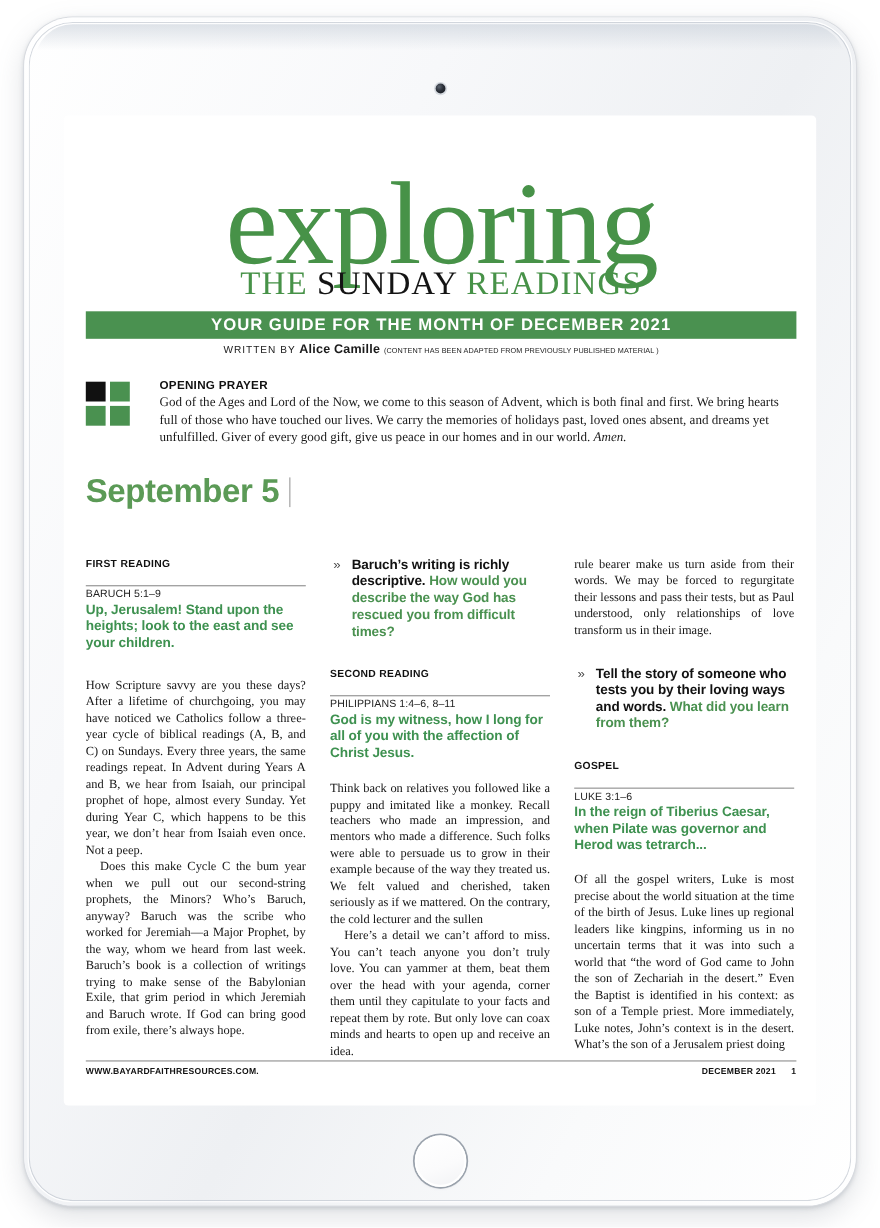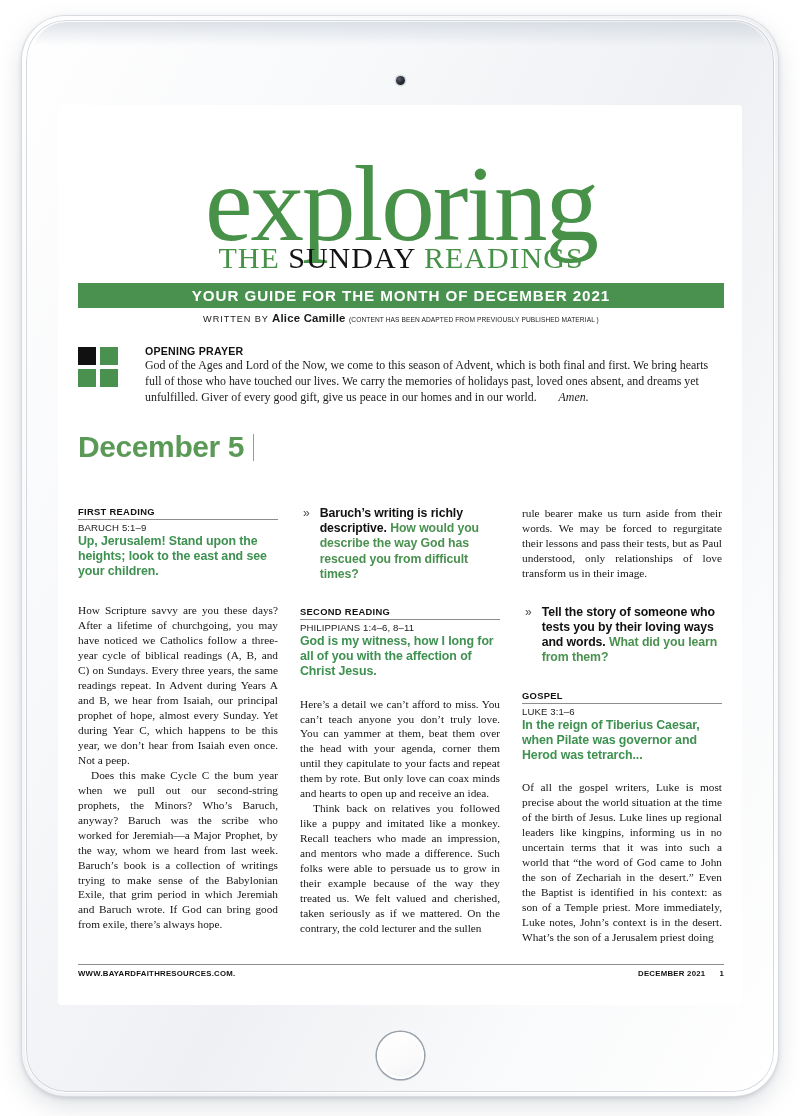--- a/index.html
+++ b/index.html
@@ -181,21 +181,21 @@
     color: #111;
     margin-bottom: 1px;
   }
   .prayer-text {
     font-family: "Liberation Serif", serif;
     font-size: 11.9px;
     line-height: 1.33;
     color: #1a1a1a;
     text-align: left;
   }
-  .prayer-text .amen { font-style: italic; margin-left: 19px; }
+  .prayer-text .amen { font-style: italic; }
 
   
   .date-head {
     position: absolute;
     left: 0;
     top: 323px;
     display: flex;
     align-items: flex-end;
     gap: 9px;
   }
@@ -237,21 +237,21 @@
     display: flex;
     gap: 22px;
   }
   .col { width: 200px; }
 
   .sec-head {
     font-size: 9.4px;
     font-weight: bold;
     letter-spacing: .3px;
     color: #111;
-    padding-bottom: 2px;
+    padding-bottom: 15px;
     border-bottom: 1.6px solid #8d8d8d;
     margin-bottom: 2px;
   }
   .citation {
     font-size: 9.6px;
     color: #222;
     letter-spacing: .1px;
     margin-bottom: 1px;
   }
   .scripture {
@@ -339,21 +339,21 @@
           <i></i>
           <i></i>
         </div>
         <div class="prayer-body">
           <div class="prayer-title">OPENING PRAYER</div>
           <div class="prayer-text"><span>God of the Ages and Lord of the Now, we come to this season of Advent, which is both final and first. We bring hearts full of those who have touched our lives. We carry the memories of holidays past, loved ones absent, and dreams yet unfulfilled. Giver of every good gift, give us peace in our homes and in our world. </span><span class="amen">Amen.</span></div>
         </div>
       </div>
 
       <div class="date-head">
-        <div class="date-big">December 5</div>
+        <div class="date-big">September 5</div>
         <div class="date-div"></div>
       </div>
 
       <div class="columns">
 
         <div class="col">
           <div class="sec-head">FIRST READING</div>
           <div class="citation">BARUCH 5:1–9</div>
           <div class="scripture">Up, Jerusalem! Stand upon the heights; look to the east and see your children.</div>
           <div class="gap-lg"></div>
@@ -364,22 +364,22 @@
         <div class="col">
           <div class="bullet">
             <div class="bullet-mark">»</div>
             <div class="bullet-text"><span>Baruch’s writing is richly descriptive. </span><span class="q">How would you describe the way God has rescued you from difficult times?</span></div>
           </div>
           <div class="gap-lg"></div>
           <div class="sec-head">SECOND READING</div>
           <div class="citation">PHILIPPIANS 1:4–6, 8–11</div>
           <div class="scripture">God is my witness, how I long for all of you with the affection of Christ Jesus.</div>
           <div class="gap-md"></div>
+          <p class="body-p">Think back on relatives you followed like a puppy and imitated like a monkey. Recall teachers who made an impression, and mentors who made a difference. Such folks were able to persuade us to grow in their example because of the way they treated us. We felt valued and cherished, taken seriously as if we mattered. On the contrary, the cold lecturer and the sullen</p>
           <p class="body-p">Here’s a detail we can’t afford to miss. You can’t teach anyone you don’t truly love. You can yammer at them, beat them over the head with your agenda, corner them until they capitulate to your facts and repeat them by rote. But only love can coax minds and hearts to open up and receive an idea.</p>
-          <p class="body-p">Think back on relatives you followed like a puppy and imitated like a monkey. Recall teachers who made an impression, and mentors who made a difference. Such folks were able to persuade us to grow in their example because of the way they treated us. We felt valued and cherished, taken seriously as if we mattered. On the contrary, the cold lecturer and the sullen</p>
         </div>
 
         <div class="col">
           <p class="body-p">rule bearer make us turn aside from their words. We may be forced to regurgitate their lessons and pass their tests, but as Paul understood, only relationships of love transform us in their image.</p>
           <div class="gap-lg"></div>
           <div class="bullet">
             <div class="bullet-mark">»</div>
             <div class="bullet-text"><span>Tell the story of someone who tests you by their loving ways and words. </span><span class="q">What did you learn from them?</span></div>
           </div>
           <div class="gap-lg"></div>

